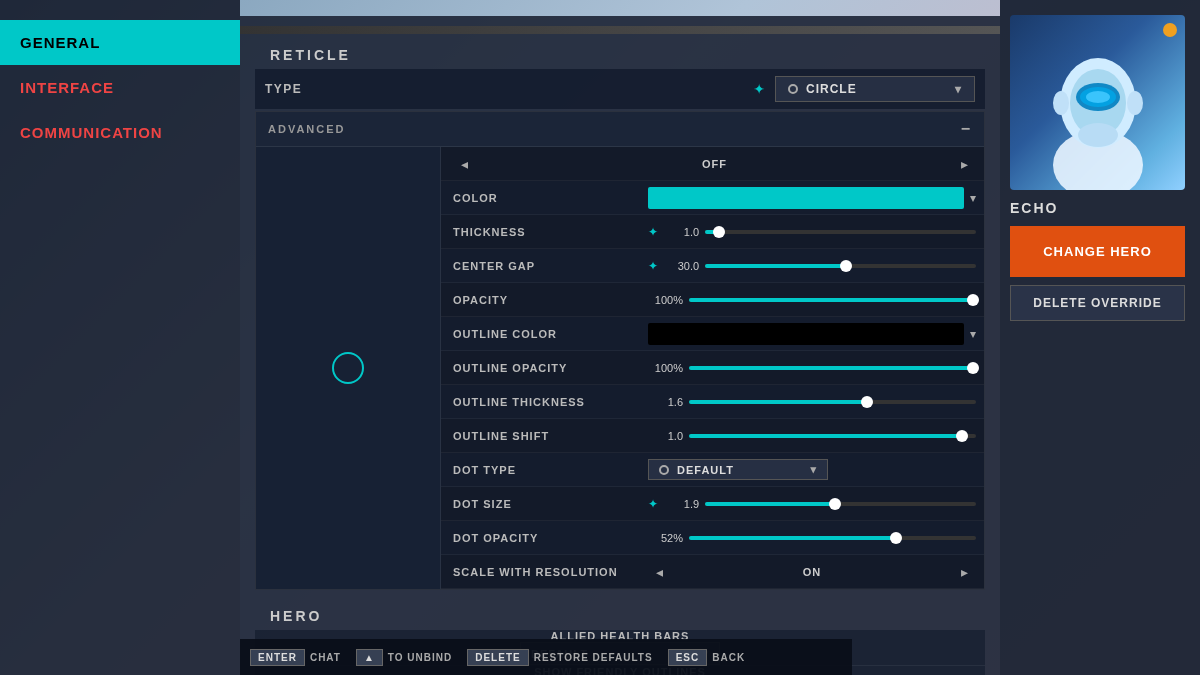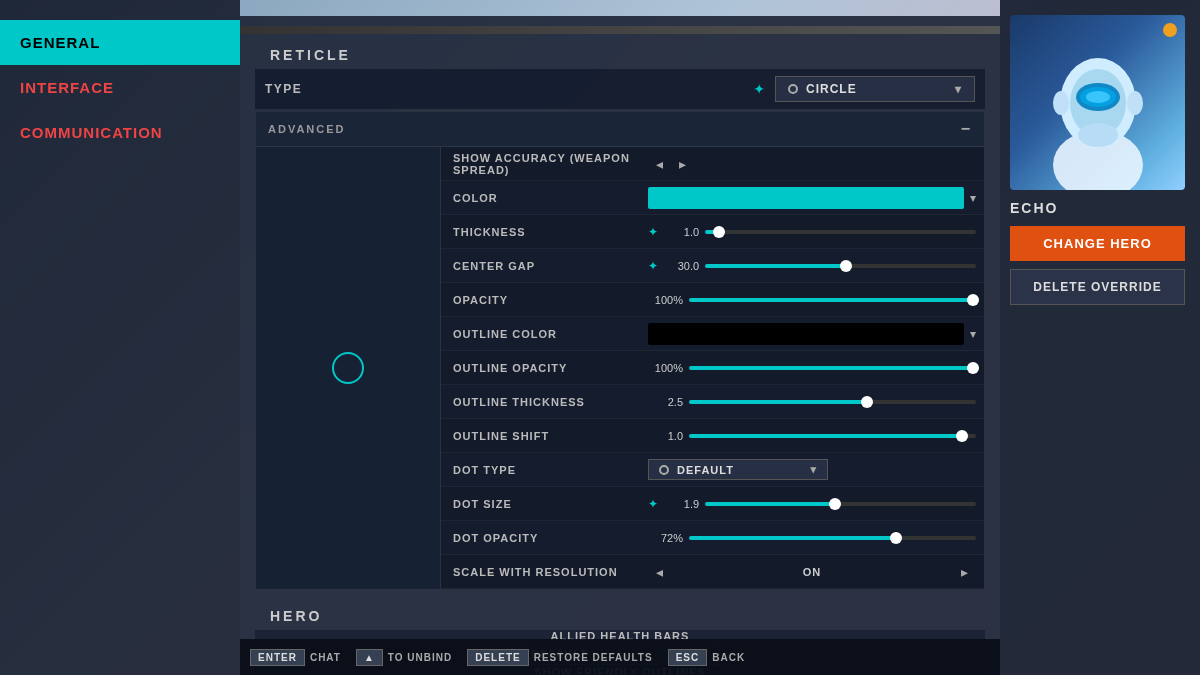--- a/index.html
+++ b/index.html
@@ -323,21 +323,21 @@
       font-size: 14px;
       font-weight: 700;
       letter-spacing: 2px;
       color: #ddd;
       text-transform: uppercase;
       margin-bottom: 10px;
       text-align: center;
     }
     .change-hero-btn {
       width: 175px;
-      padding: 10px 0;
+      padding: 18px 0;
       background: #e05010;
       color: #fff;
       font-size: 13px;
       font-weight: 700;
       letter-spacing: 1px;
       text-align: center;
       text-transform: uppercase;
       cursor: pointer;
       margin-bottom: 8px;
       border: none;
@@ -354,21 +354,21 @@
       text-align: center;
       text-transform: uppercase;
       cursor: pointer;
     }
 
     
     .bottom-bar {
       position: absolute;
       bottom: 0;
       left: 240px;
-      width: 760px;
+      width: 612px;
       height: 36px;
       background: rgba(10,15,25,0.95);
       display: flex;
       align-items: center;
       padding: 0 10px;
       gap: 5px;
       text-align: center;
     }
     .bottom-key {
       background: rgba(60,70,90,0.9);
@@ -437,23 +437,23 @@
       </div>
       <div class="advanced-body">
 
         <div class="preview-area">
           <div class="circle-preview"></div>
         </div>
 
         <div class="settings-list">
 
           <div class="adv-row">
-            <span class="adv-label">SHOW ACCURACY (WEAPON SPREAD)</span>
             <div class="toggle-row">
               <span class="toggle-arrow">◂</span>
+              <span class="toggle-value">OFF</span>
               <span class="toggle-arrow">▸</span>
             </div>
           </div>
 
           <div class="adv-row">
             <span class="adv-label">COLOR</span>
             <div class="color-bar color-bar-cyan"></div>
             <span class="color-dropdown-arrow">▾</span>
           </div>
 
@@ -496,21 +496,21 @@
             <span class="adv-label">OUTLINE OPACITY</span>
             <span class="adv-value">100%</span>
             <div class="slider-track">
               <div class="slider-fill" style="width:100%"></div>
               <div class="slider-thumb" style="left:99%"></div>
             </div>
           </div>
 
           <div class="adv-row">
             <span class="adv-label">OUTLINE THICKNESS</span>
-            <span class="adv-value">2.5</span>
+            <span class="adv-value">1.6</span>
             <div class="slider-track">
               <div class="slider-fill" style="width:62%"></div>
               <div class="slider-thumb" style="left:62%"></div>
             </div>
           </div>
 
           <div class="adv-row">
             <span class="adv-label">OUTLINE SHIFT</span>
             <span class="adv-value">1.0</span>
             <div class="slider-track">
@@ -533,21 +533,21 @@
             <span class="adv-star">✦</span>
             <span class="adv-value">1.9</span>
             <div class="slider-track">
               <div class="slider-fill" style="width:48%"></div>
               <div class="slider-thumb" style="left:48%"></div>
             </div>
           </div>
 
           <div class="adv-row">
             <span class="adv-label">DOT OPACITY</span>
-            <span class="adv-value">72%</span>
+            <span class="adv-value">52%</span>
             <div class="slider-track">
               <div class="slider-fill" style="width:72%"></div>
               <div class="slider-thumb" style="left:72%"></div>
             </div>
           </div>
 
           <div class="adv-row">
             <span class="adv-label">SCALE WITH RESOLUTION</span>
             <div class="toggle-row">
               <span class="toggle-arrow">◂</span>

